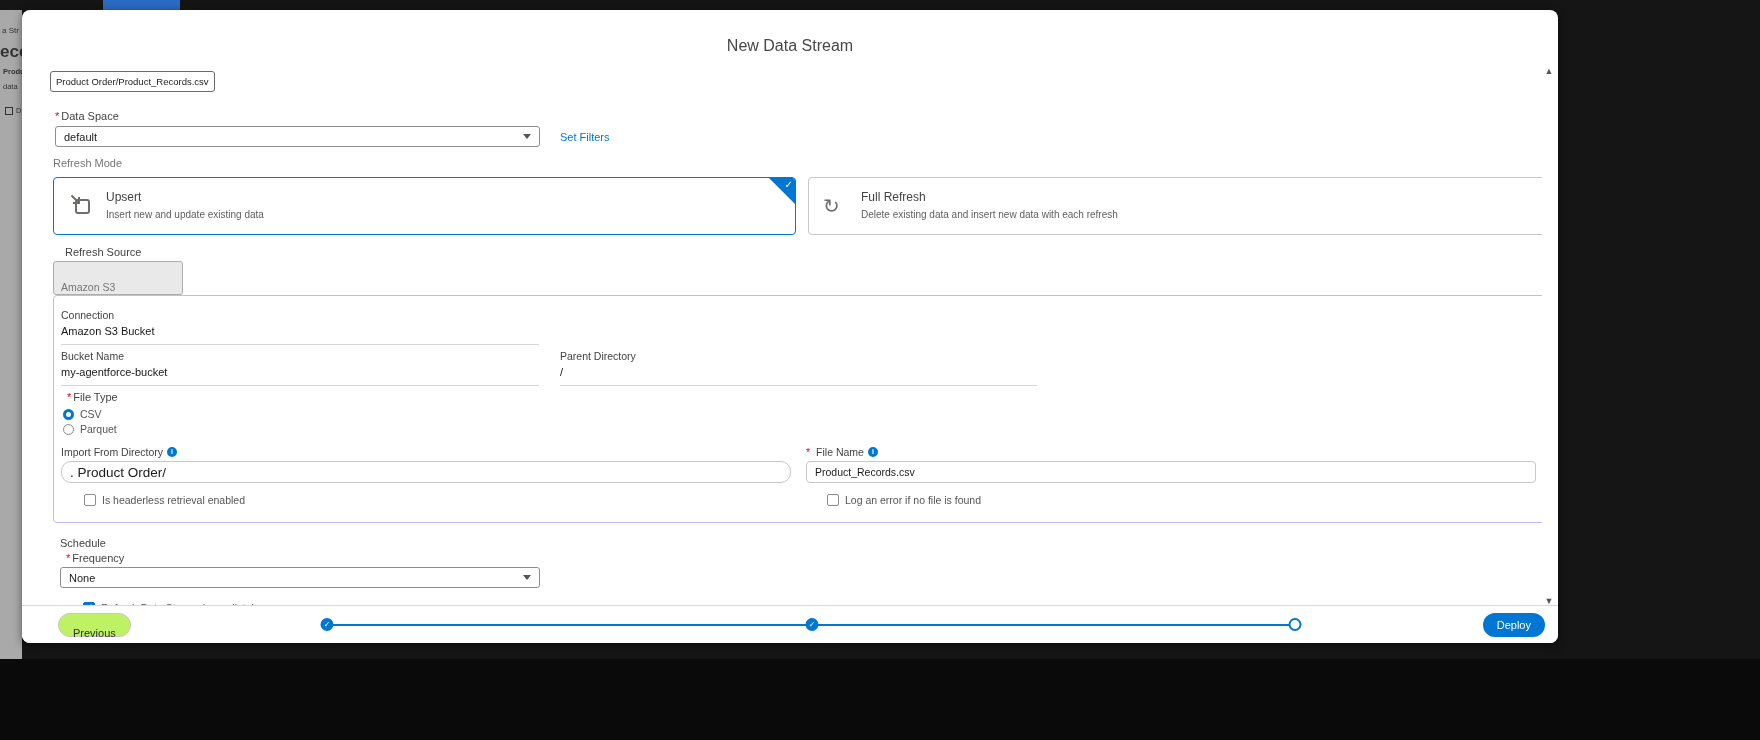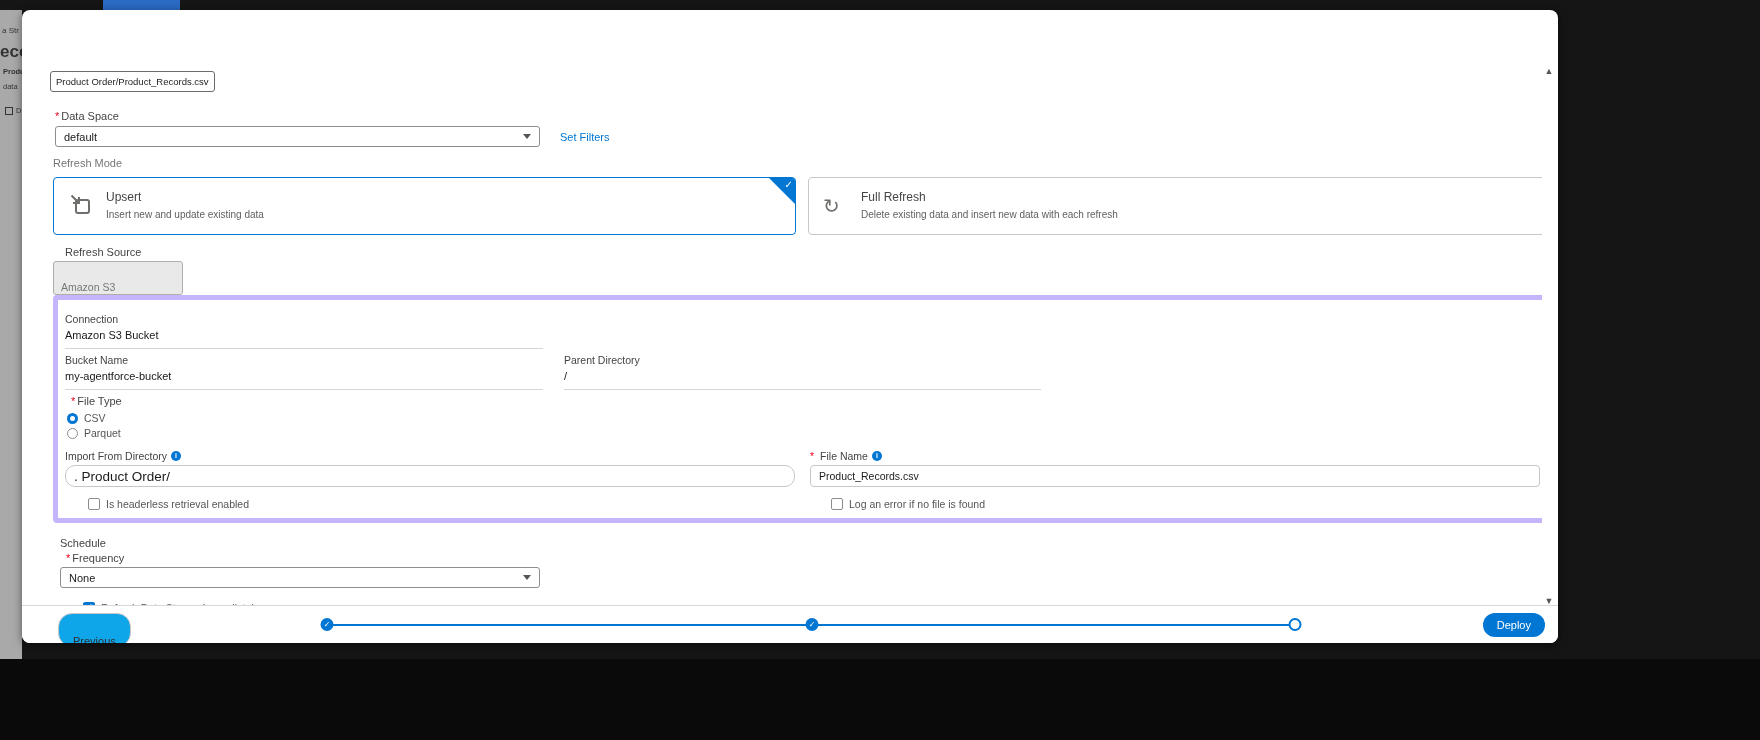--- a/index.html
+++ b/index.html
@@ -45,21 +45,21 @@
   .mode-icon { position:absolute; left:14px; top:50%; transform:translateY(-50%); color:#706e6b; }
   .refresh-glyph { font-size:20px; line-height:20px; }
   .mode-title { position:absolute; left:52px; top:12px; font-size:12px; color:#444; }
   .mode-desc { position:absolute; left:52px; top:31px; font-size:10px; color:#5f5f5f; }
   .corner { position:absolute; top:0; right:0; width:0; height:0; border-top:26px solid #0176d3; border-left:26px solid transparent; }
   .corner-check { position:absolute; top:1px; right:2px; color:#fff; font-size:10px; }
 
   #refresh-source-label { left:31px; top:236px;margin-left:12px; }
   #refresh-source-input { position:absolute; left:31px; top:251px; width:130px; height:21px; background:#e9e9e9; border:1px solid #b0adab; border-radius:3px; font-size:10.5px; color:#777; line-height:19px; padding:16px 7px; }
 
-  .details-box { position:absolute; left:31px; top:285px; width:1503px; height:228px; border:5px solid #c4b5fd; border-radius:4px; background:#fff; }
+  .details-box { position:absolute; left:31px; top:285px; width:1503px; height:228px; border:1px solid #c4b5fd; border-radius:4px; background:#fff; }
   .field { position:absolute; }
   .f-label { font-size:10.5px; color:#444; margin-bottom:4px; display:flex; align-items:center; gap:4px; }
   .f-value { font-size:11px; color:#181818; padding-bottom:7px; border-bottom:1px solid #d8d6d4; min-height:18px; }
   #connection-field { left:7px; top:13px; width:478px; }
   #bucket-field { left:7px; top:54px; width:478px; }
   #parent-field { left:506px; top:54px; width:477px; }
 
   #file-type-label { position:absolute; left:13px; top:95px; font-size:11px; color:#444; }
   .radio-row { position:absolute; display:flex; align-items:center; gap:6px; font-size:10.5px; color:#565656; cursor:pointer; }
   #radio-row-csv { left:9px; top:112px; }
@@ -83,21 +83,21 @@
   .cb { width:12px; height:12px; border:1px solid #8d8d8d; border-radius:2px; background:#fff; position:relative; flex:0 0 auto; }
   .cb.on { background:#0176d3; border-color:#0176d3; }
   .cb.on::after { content:"✓"; color:#fff; font-size:9px; position:absolute; left:1.5px; top:-1px; }
 
   #schedule-label { left:38px; top:527px; }
   #frequency-label { left:44px; top:542px; }
   #frequency-select { left:38px; top:557px; width:480px; }
   #refresh-now-row { left:38px; top:592px; }
 
   .footer { position:absolute; left:0; bottom:0; width:100%; height:38px; background:#fff; border-top:1px solid #d8d8d8; }
-  #previous-btn { position:absolute; left:36px; top:7px; height:24px; padding:16px 14px; border:1px solid #c9c7c5; border-radius:14px; background:#0ea5e9; font-size:11px; color:#2e2e2e; line-height:22px; cursor:pointer; }
+  #previous-btn { position:absolute; left:36px; top:7px; height:24px; padding:8px 14px; border:1px solid #c9c7c5; border-radius:14px; background:#bef264; font-size:11px; color:#2e2e2e; line-height:22px; cursor:pointer; }
   #deploy-btn { position:absolute; right:13px; top:7px; height:24px; padding:0 14px; border:none; border-radius:14px; background:#0176d3; color:#fff; font-size:11px; line-height:24px; cursor:pointer; }
   .progress-line { position:absolute; left:305px; top:18px; width:968px; height:2px; background:#0176d3; }
   .pdot { position:absolute; top:12px; width:13px; height:13px; border-radius:50%; transform:translateX(-50%); cursor:pointer; }
   .pdot.complete { background:#0176d3; color:#fff; font-size:8px; text-align:center; line-height:13px; }
   .pdot.complete::after { content:"✓"; }
   .pdot.current { background:#fff; border:2.5px solid #0176d3; }
   #pdot-1 { left:305px; } #pdot-2 { left:790px; } #pdot-3 { left:1273px; }
 
   .scrollbar { position:absolute; right:2px; top:52px; height:552px; width:14px; background:#fff; }
   .scroll-arrow { position:absolute; left:0; width:14px; height:14px; text-align:center; font-size:9px; color:#565656; cursor:pointer; }
@@ -118,20 +118,21 @@
     <span class="frag frag-3">Product</span>
     <span class="frag frag-4">data</span>
     <span class="frag-row">
       <span class="mini-square"></span>
       <span class="frag-5">D</span>
     </span>
   </div>
 
   <div class="modal">
 
+    <div class="modal-title">New Data Stream</div>
 
     <div class="path-chip">Product Order/Product_Records.csv</div>
 
     <div class="lbl" id="data-space-label">
       <span class="req">*</span><span>Data Space</span>
     </div>
     <div class="select" id="data-space-select">
       <span>default</span>
       <span class="chevron"></span>
     </div>

